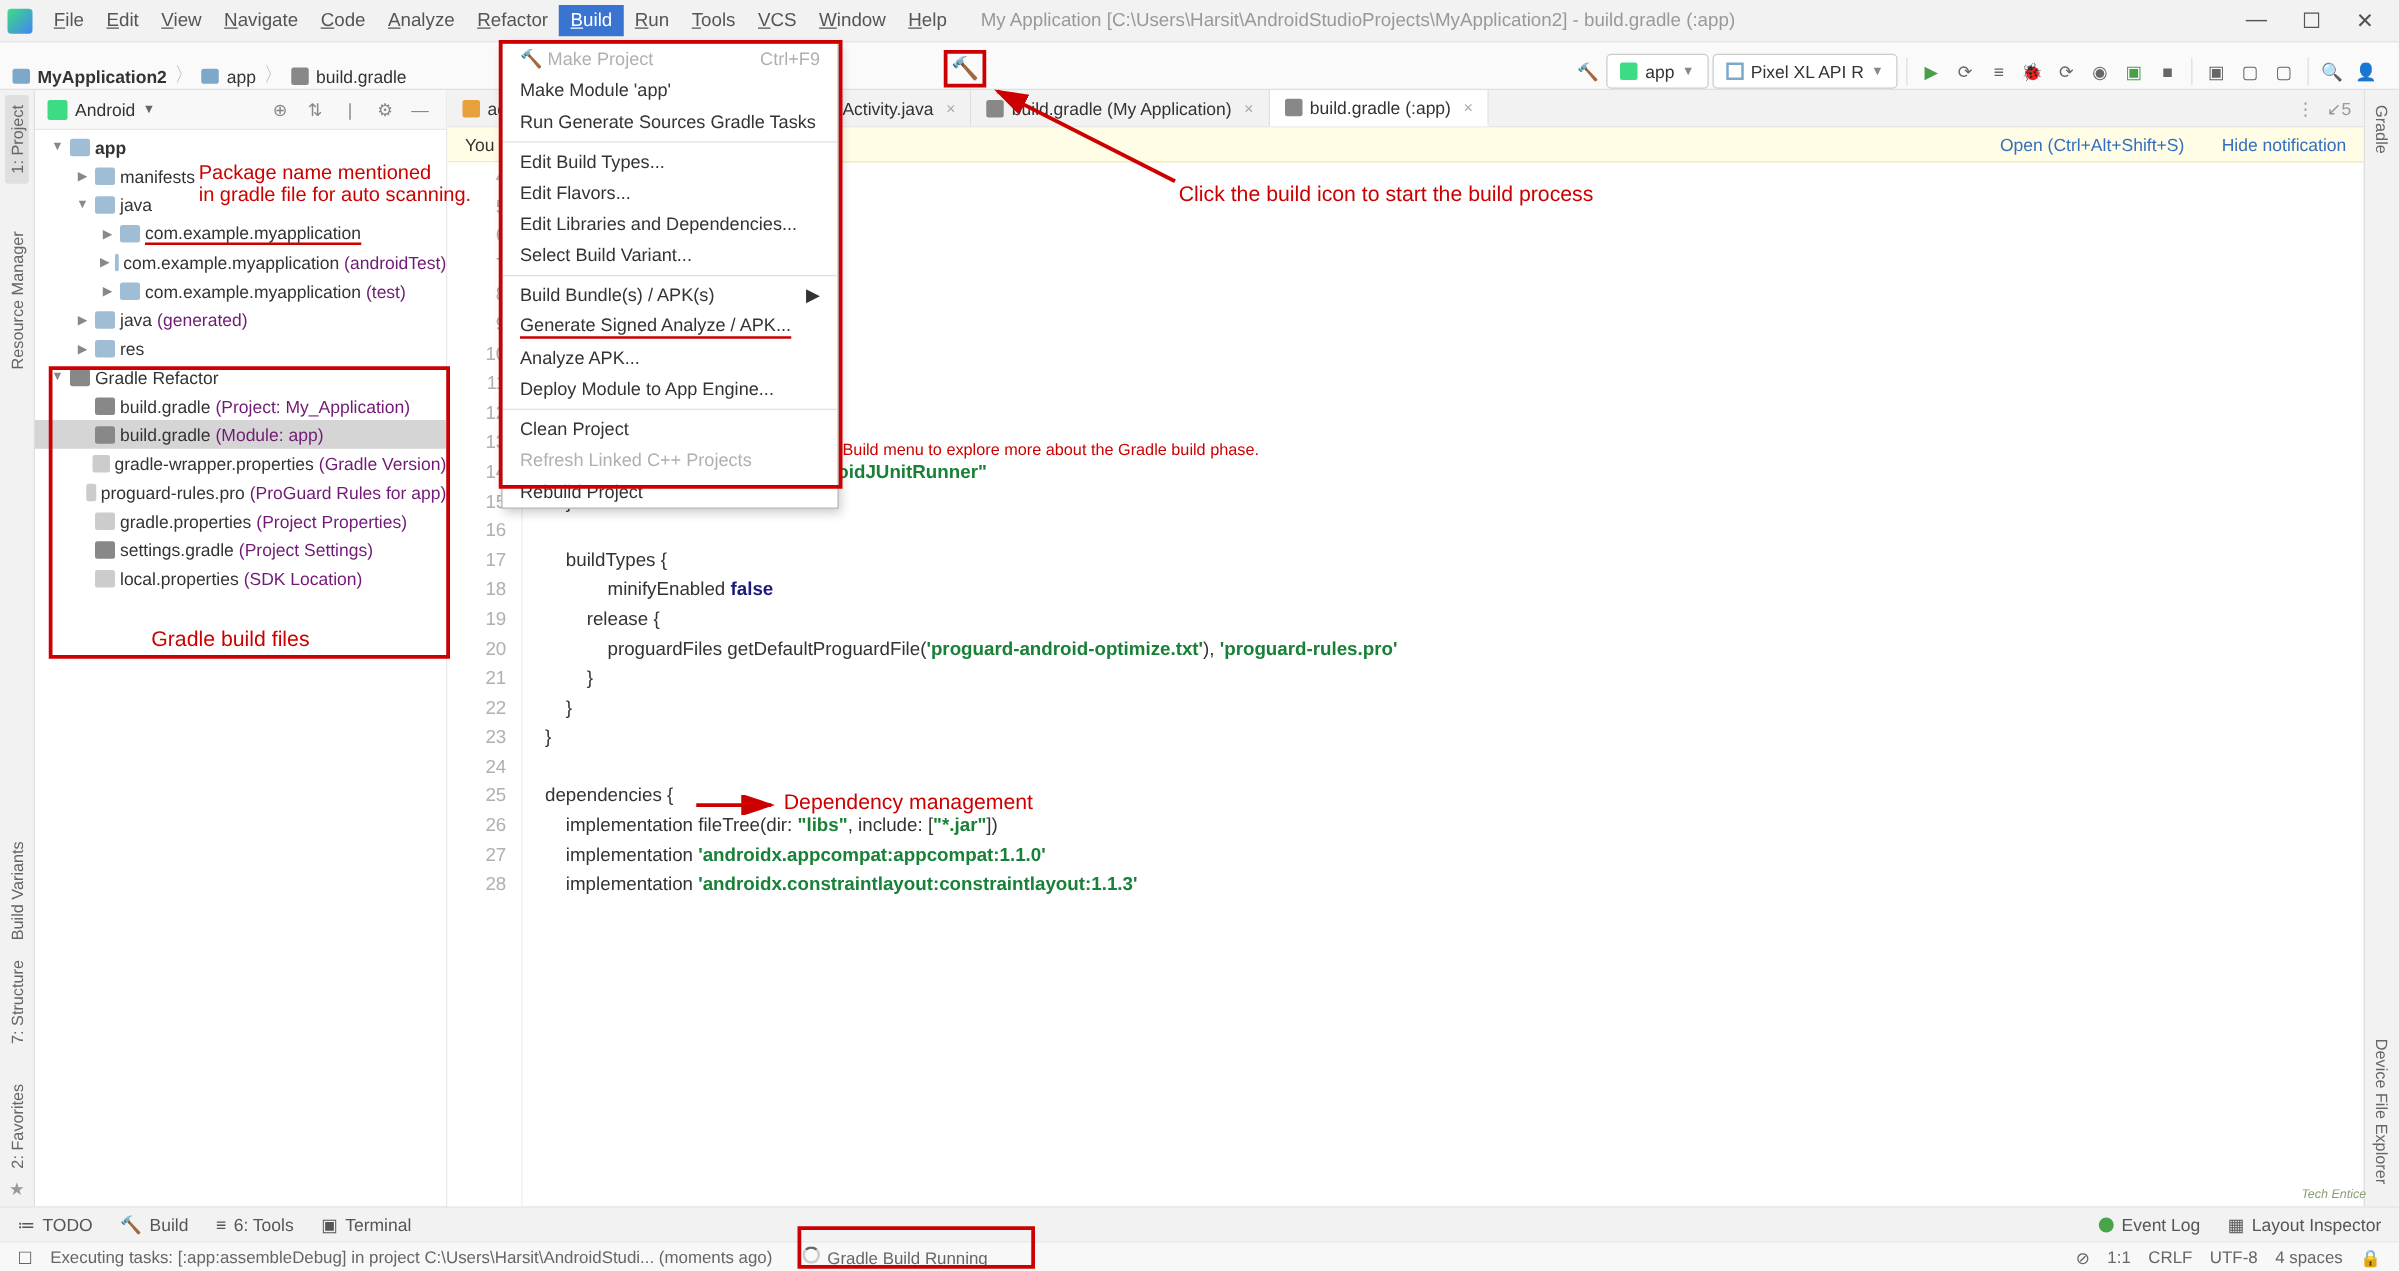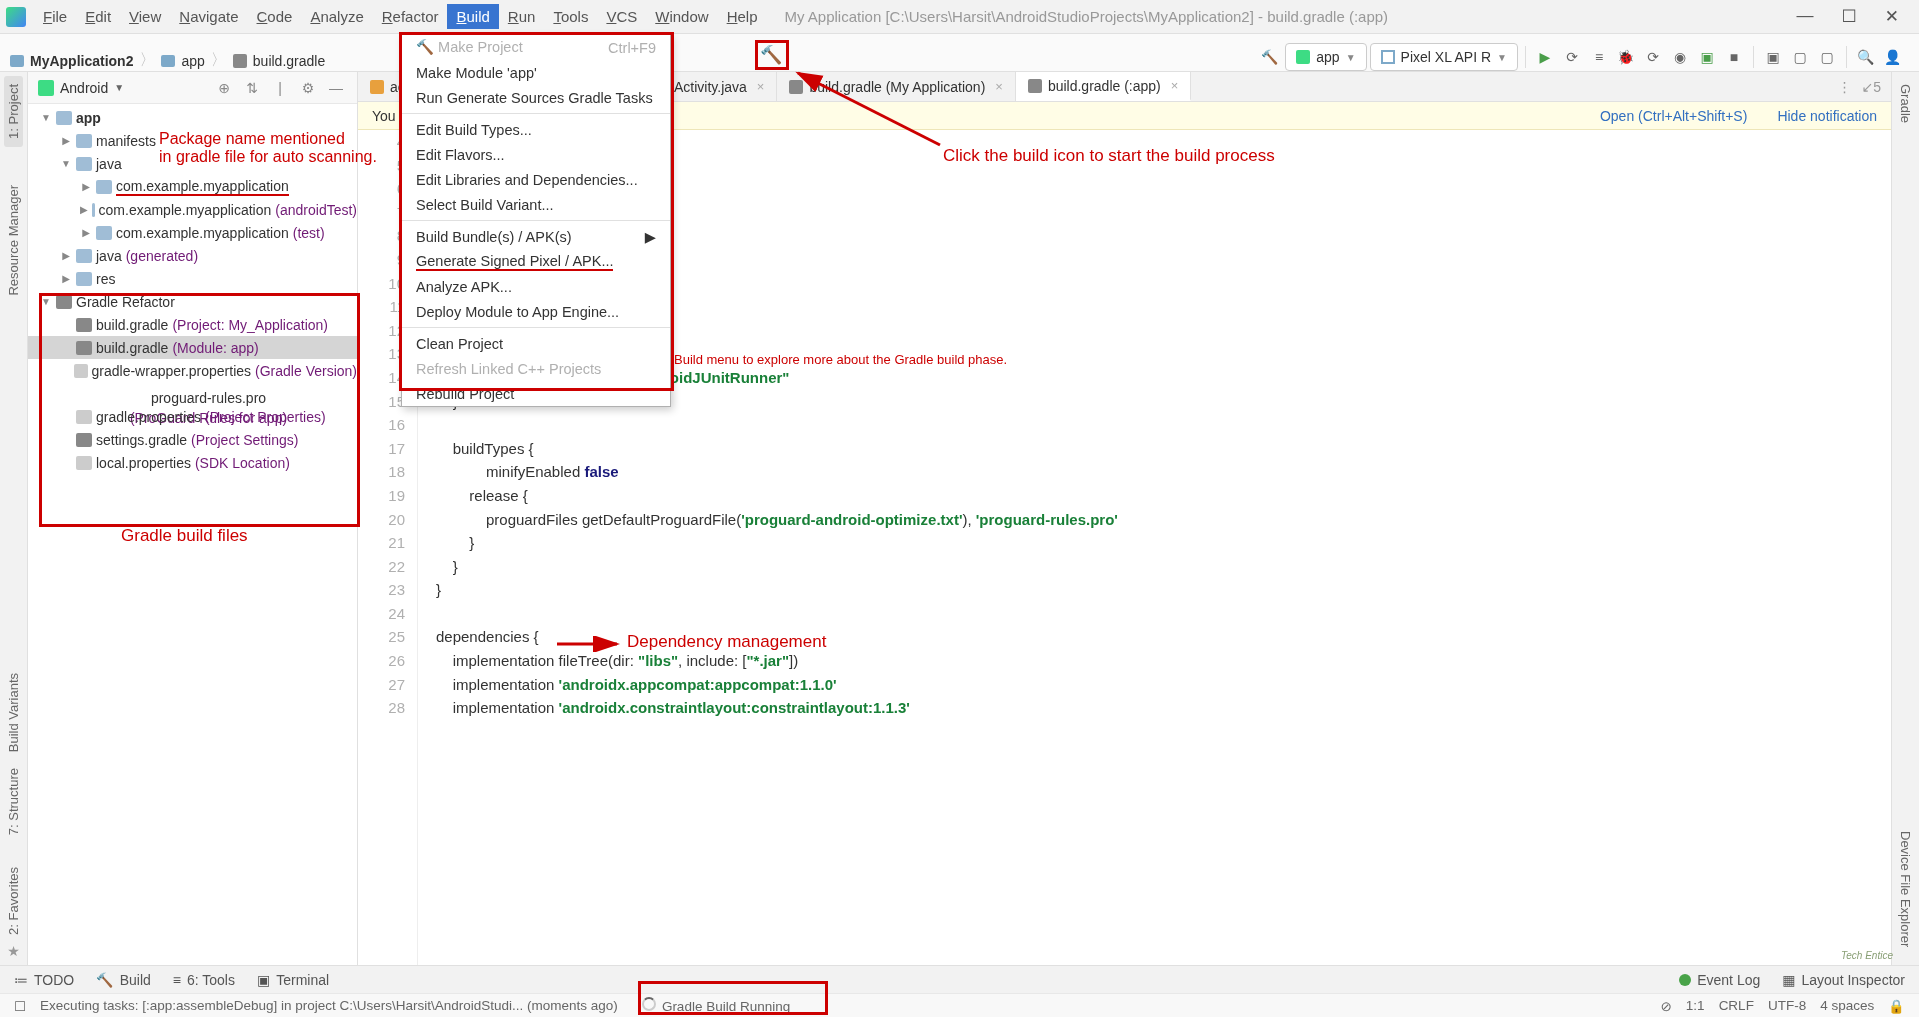--- a/index.html
+++ b/index.html
@@ -42,21 +42,21 @@
 .tree .node { height:23px; display:flex; align-items:center; padding-left:12px; gap:4px; white-space:nowrap;}
 .tree .node.sel { background:#d5d5d5;}
 .tree .node .ar { width:12px; font-size:10px; color:#888; text-align:center;}
 .tree .node .fic { width:16px;height:14px;background:#a0bdd6;border-radius:2px;}
 .tree .node .fic.g { background:#888;}
 .tree .node .fic.p { background:#ccc;}
 .tree .node .gray { color:#701a75;}
 .tree .ulr { border-bottom:2px solid #cc0000;}
 .red-box-tree { position:absolute; left:32px; top:219px; width:321px; height:234px; border:3px solid #cc0000; pointer-events:none;}
 .ann-pkg { position:absolute; left:159px; top:130px; color:#cc0000; font-size:16px; pointer-events:none;}
-.ann-grad { position:absolute; left:121px; top:526px; color:#cc0000; font-size:17px; pointer-events:none;}
+.ann-grad { position:absolute; left:121px; top:502px; color:#cc0000; font-size:17px; pointer-events:none;}
 .editor { flex:1; display:flex; flex-direction:column; background:#fff;}
 .tabs { height:30px; background:#f2f2f2; border-bottom:1px solid #e0e0e0; display:flex; align-items:stretch;}
 .tabs .tab { padding:0 12px; display:flex; align-items:center; gap:6px; border-right:1px solid #e0e0e0; background:#f2f2f2; font-size:14px;}
 .tabs .tab.active { background:#fff; border-bottom:2px solid #fff;}
 .tabs .tab .ic { width:14px;height:14px;border-radius:2px;}
 .tabs .tab .ic.xml { background:#e8a03d;}
 .tabs .tab .ic.j   { background:#6cc24a;}
 .tabs .tab .ic.g   { background:#888;}
 .tabs .tab .x { font-size:13px; color:#aaa; margin-left:4px;}
 .tabs .rest { flex:1; display:flex; align-items:center; justify-content:flex-end; gap:10px; padding-right:10px;}
@@ -252,21 +252,21 @@
           <div class="fic g"></div>
           <span>build.gradle</span>
           <span class="gray"> (Module: app)</span>
         </div>
         <div class="node" style="padding-left: 32px;">
           <span class="ar"></span>
           <div class="fic p"></div>
           <span>gradle-wrapper.properties</span>
           <span class="gray"> (Gradle Version)</span>
         </div>
-        <div class="node" style="padding-left: 32px; flex-direction: column;">
+        <div class="node" style="padding-left: 32px;">
           <span class="ar"></span>
           <div class="fic p"></div>
           <span>proguard-rules.pro</span>
           <span class="gray"> (ProGuard Rules for app)</span>
         </div>
         <div class="node" style="padding-left: 32px;">
           <span class="ar"></span>
           <div class="fic p"></div>
           <span>gradle.properties</span>
           <span class="gray"> (Project Properties)</span>
@@ -395,21 +395,21 @@
     <div class="di">Make Module 'app'</div>
     <div class="di">Run Generate Sources Gradle Tasks</div>
     <div class="sep"></div>
     <div class="di">Edit Build Types...</div>
     <div class="di">Edit Flavors...</div>
     <div class="di">Edit Libraries and Dependencies...</div>
     <div class="di">Select Build Variant...</div>
     <div class="sep"></div>
     <div class="di">Build Bundle(s) / APK(s)<span class="subar">▶</span></div>
     <div class="di">
-      <span class="ul">Generate Signed Pixel / APK...</span>
+      <span class="ul">Generate Signed Analyze / APK...</span>
     </div>
     <div class="di">Analyze APK...</div>
     <div class="di">Deploy Module to App Engine...</div>
     <div class="sep"></div>
     <div class="di">Clean Project</div>
     <div class="di dis">Refresh Linked C++ Projects</div>
     <div class="di">Rebuild Project</div>
   </div>
 <div class="red-box-menu"></div>
 <div class="red-box-tree" style="left:39px;top:293px;"></div>

